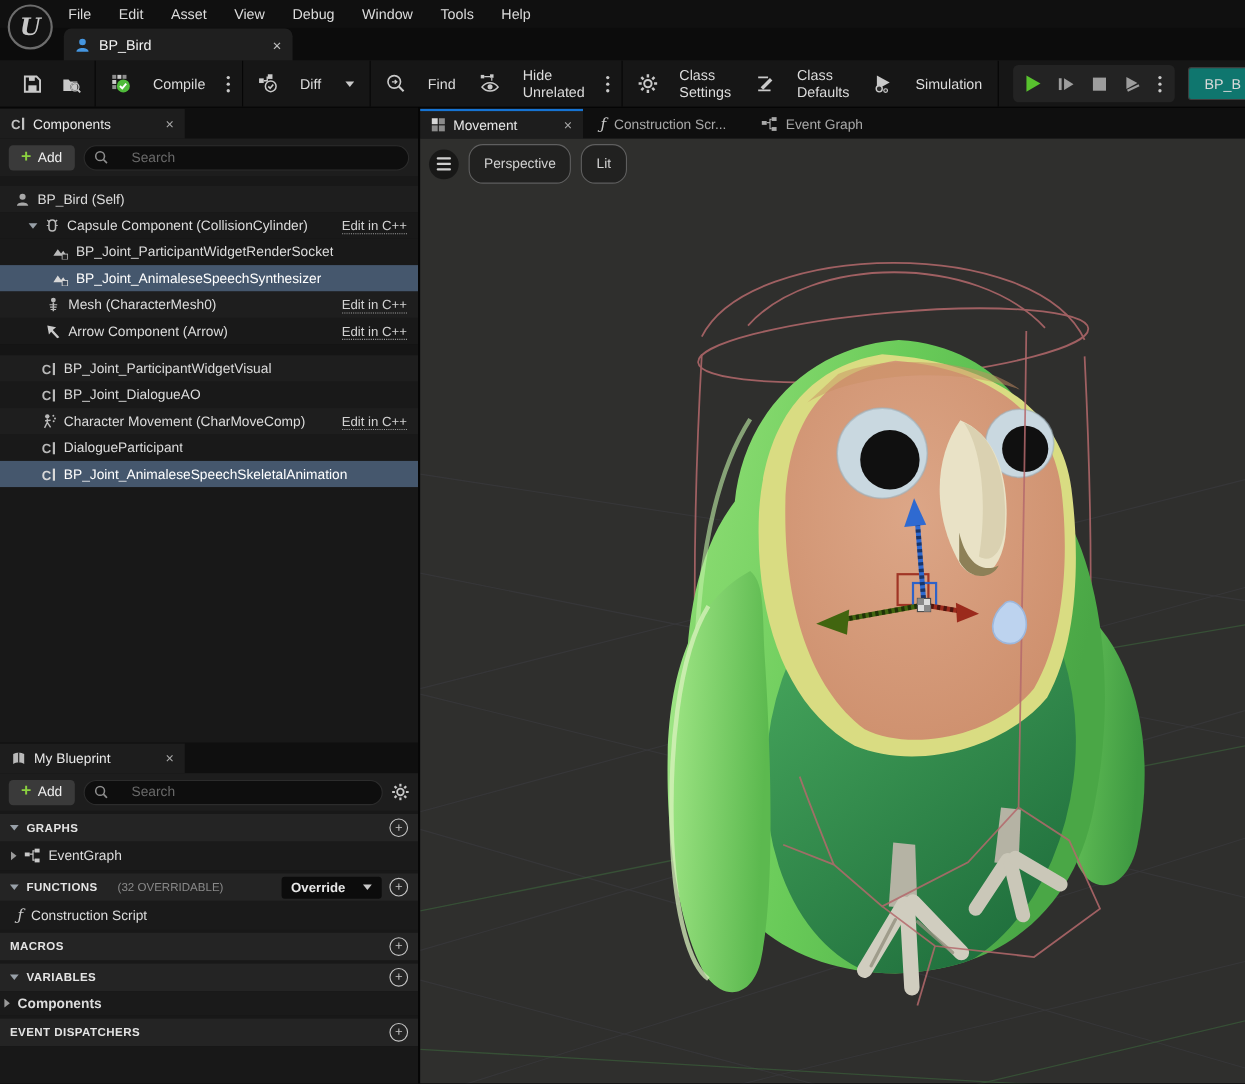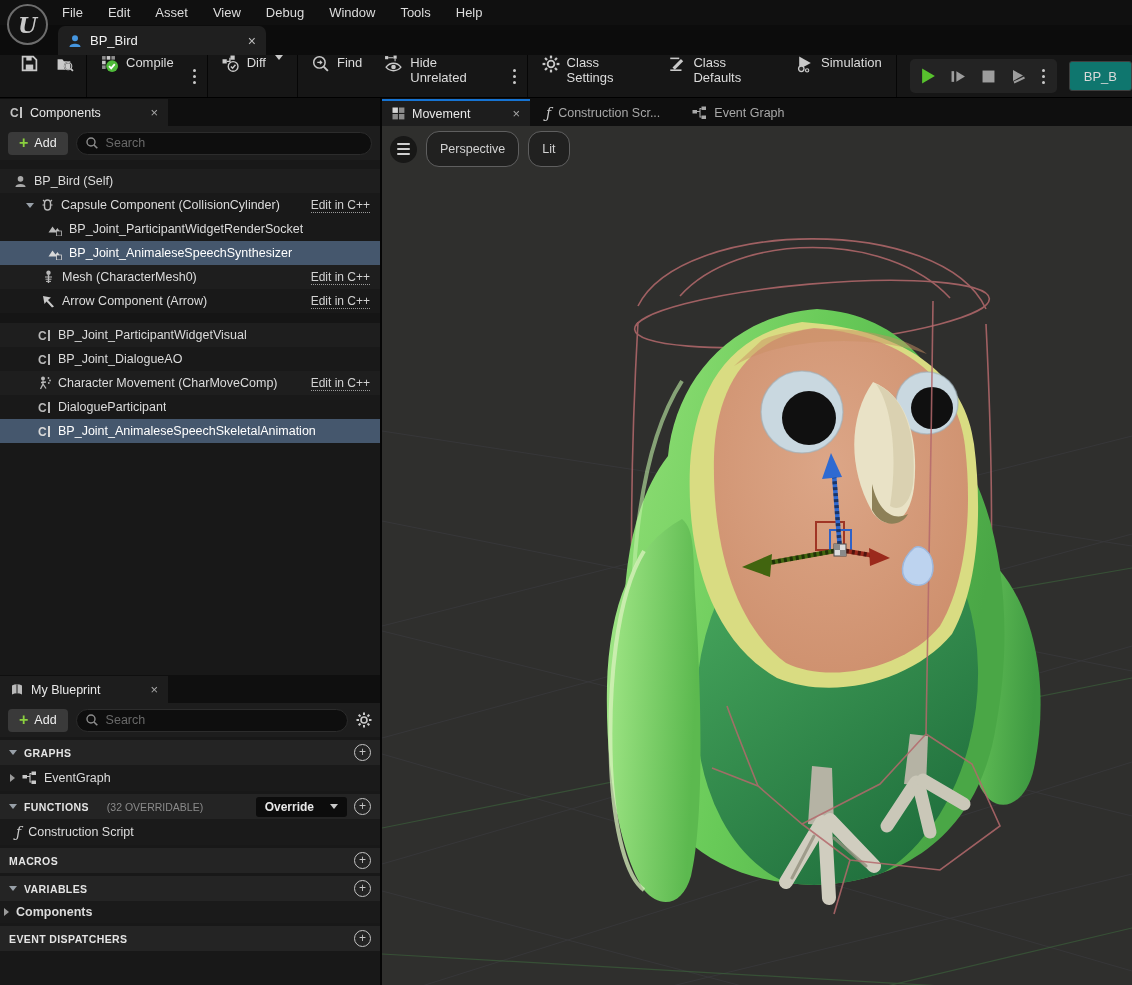--- a/index.html
+++ b/index.html
@@ -8,21 +8,21 @@
   .menubar{height:25px;display:flex;align-items:center;padding-left:62px;gap:25px;background:#101010;font-size:13px;color:#dcdcdc;}
   .menubar span{cursor:default;}
   .logo{position:absolute;top:4px;left:7px;width:41px;height:41px;border-radius:50%;border:2px solid #6d6d6d;background:#131313;display:flex;align-items:center;justify-content:center;z-index:6;box-sizing:border-box;}
   .logo .u{font-family:"DejaVu Serif",serif;font-style:italic;font-weight:bold;font-size:22px;color:#c8c8c8;}
   
   .assettabs{height:30px;background:#0c0c0c;display:flex;align-items:flex-end;padding-left:58px;}
   .assettab{height:29px;width:208px;background:#1f1f1f;border-radius:7px 7px 0 0;display:flex;align-items:center;padding:0 10px;gap:8px;font-size:13px;color:#f2f2f2;box-sizing:border-box;}
   .assettab .close{margin-left:auto;color:#bdbdbd;font-size:14px;}
   
   .toolbar{height:42px;background:#161616;display:flex;align-items:center;padding:0 0 0 12px;border-bottom:1px solid #000;overflow:hidden;}
-  .tbtn{display:flex;align-items:flex-start;gap:7px;padding:0 11px;height:42px;font-size:13px;color:#dcdcdc;cursor:default;}
+  .tbtn{display:flex;align-items:center;gap:20px;padding:0 11px;height:42px;font-size:13px;color:#dcdcdc;cursor:default;}
   .tbtn.iconly{padding:0 9px;}
   .sep{width:1px;height:42px;background:#060606;margin:0 3px;flex-shrink:0;}
   .kebab{display:flex;flex-direction:column;gap:3px;padding:0 8px;height:42px;justify-content:center;}
   .kebab i{width:3px;height:3px;border-radius:50%;background:#c9c9c9;}
   .chev{width:0;height:0;border-left:4px solid transparent;border-right:4px solid transparent;border-top:5px solid #c9c9c9;margin-left:2px;}
   .playbox{display:flex;align-items:center;background:#232323;border-radius:5px;height:34px;padding:0 4px;margin-left:10px;flex-shrink:0;}
   .pbtn{display:flex;align-items:center;justify-content:center;width:30px;height:34px;}
   .debugbox{height:28px;border:1px solid #3e3e3e;border-radius:3px;background:#0f766e;display:flex;align-items:center;padding:0 14px;font-size:13px;flex-shrink:0;margin-left:12px;white-space:nowrap;}
   
   .main{display:flex;height:888px;}
@@ -32,21 +32,21 @@
   .tabstrip{height:28px;background:#0f0f0f;display:flex;align-items:flex-end;flex-shrink:0;}
   .ptab{height:27px;display:flex;align-items:center;gap:7px;padding:0 10px;font-size:12.5px;background:#1d1d1d;color:#e8e8e8;box-sizing:border-box;}
   .ptab .close{color:#a8a8a8;font-size:13px;margin-left:auto;}
   .ptab.w160{width:168px;}
   .ptab.vp{width:148px;border-top:2px solid #1673d2;}
   .ptab.inactive{background:transparent;color:#a8a8a8;padding:0 16px;}
   
   .ptools{height:34px;display:flex;align-items:center;gap:8px;padding:0 8px;background:#1d1d1d;flex-shrink:0;}
   .addbtn{display:flex;align-items:center;gap:6px;background:#3a3a3a;border-radius:4px;height:23px;padding:0 11px;font-size:12.5px;color:#efefef;}
   .plus{color:#8bd13f;font-size:16px;font-weight:bold;line-height:1;}
-  .search{flex:1;height:23px;background:#0e0e0e;border:1px solid #2c2c2c;border-radius:12px;display:flex;align-items:center;padding:0 9px;gap:6px;box-sizing:border-box;}
+  .search{flex:1;height:23px;background:#0e0e0e;border:1px solid #2c2c2c;border-radius:12px;display:flex;align-items:center;padding:0 9px;gap:20px;box-sizing:border-box;}
   .search input{background:none;border:none;outline:none;color:#cfcfcf;font-size:12.5px;width:100%;font-family:"Liberation Sans",sans-serif;}
   .search input::placeholder{color:#696969;}
   
   .tree{padding-top:9px;}
   .trow{height:24px;display:flex;align-items:center;font-size:12.5px;color:#dcdcdc;padding-right:10px;background:#1e1e1e;gap:7px;}
   .trow.alt{background:#191919;}
   .trow.sel{background:#45576d;color:#fff;}
   .trow .lbl{white-space:nowrap;overflow:hidden;}
   .editcpp{margin-left:auto;color:#d2d2d2;border-bottom:1px dotted #9a9a9a;font-size:12px;flex-shrink:0;}
   .ggap{height:10px;background:#151515;}

